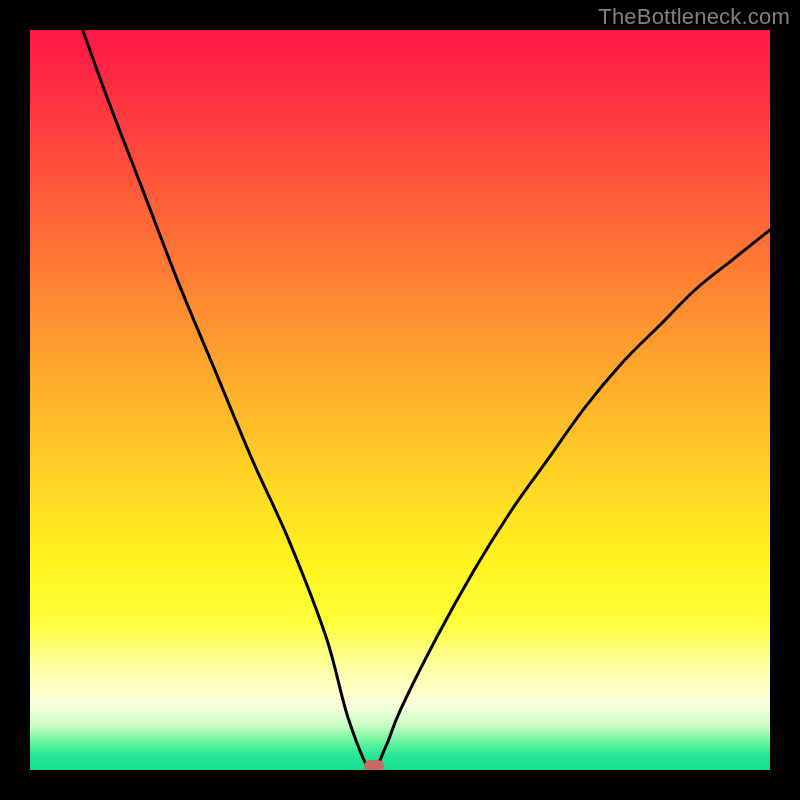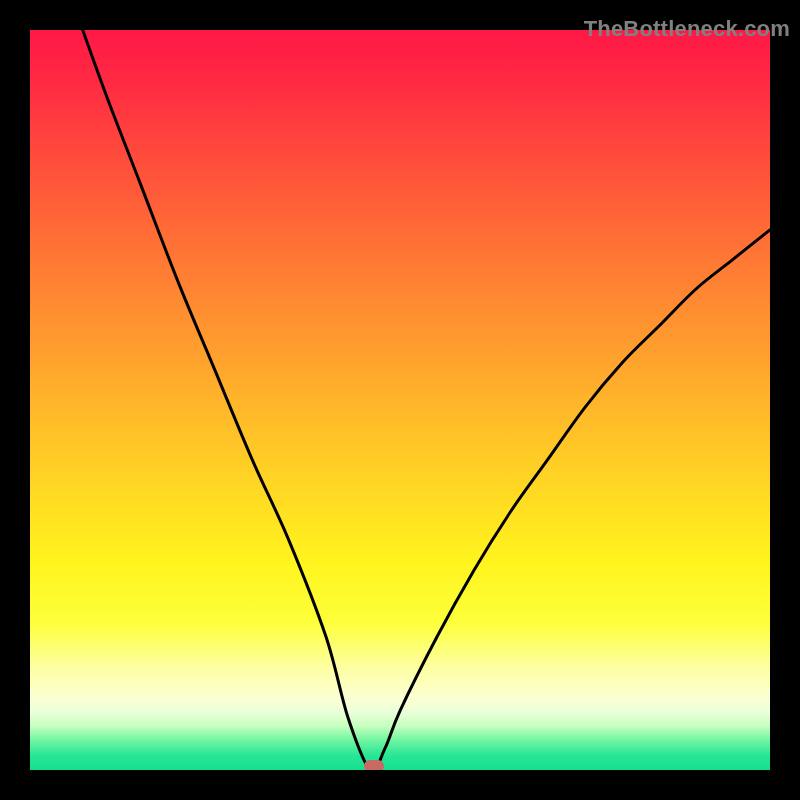--- a/index.html
+++ b/index.html
@@ -12,25 +12,25 @@
     font-family: Arial, Helvetica, sans-serif;
   }
   .frame {
     position: relative;
     width: 800px;
     height: 800px;
     background: #000;
   }
   .watermark {
     position: absolute;
-    top: 16px;
+    top: 4px;
     right: 10px;
     color: #808080;
     font-size: 22px;
-    font-weight: 700;
+    font-weight: 400;
     letter-spacing: 0.2px;
     z-index: 10;
   }
   .plot-area {
     position: absolute;
     left: 30px;
     top: 30px;
     width: 740px;
     height: 740px;
     overflow: hidden;

